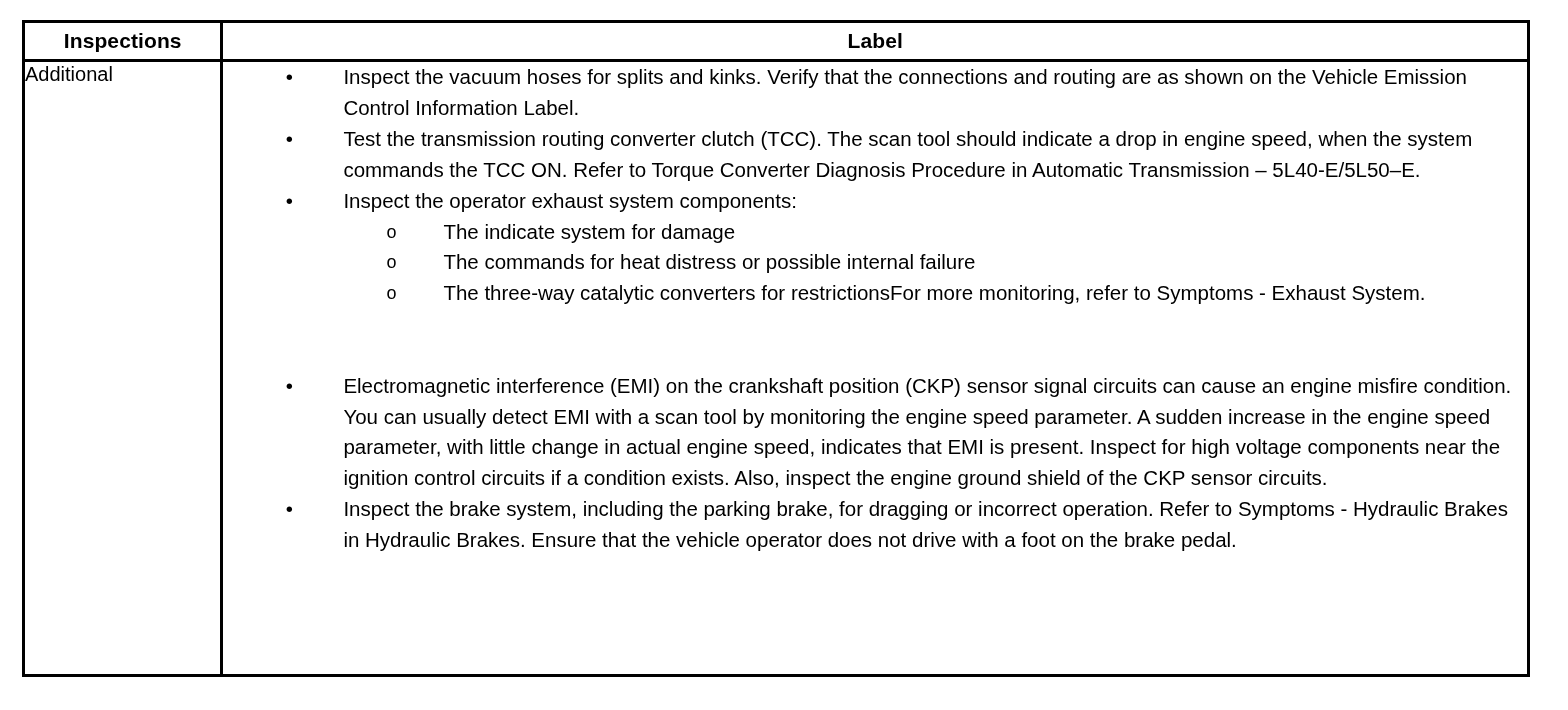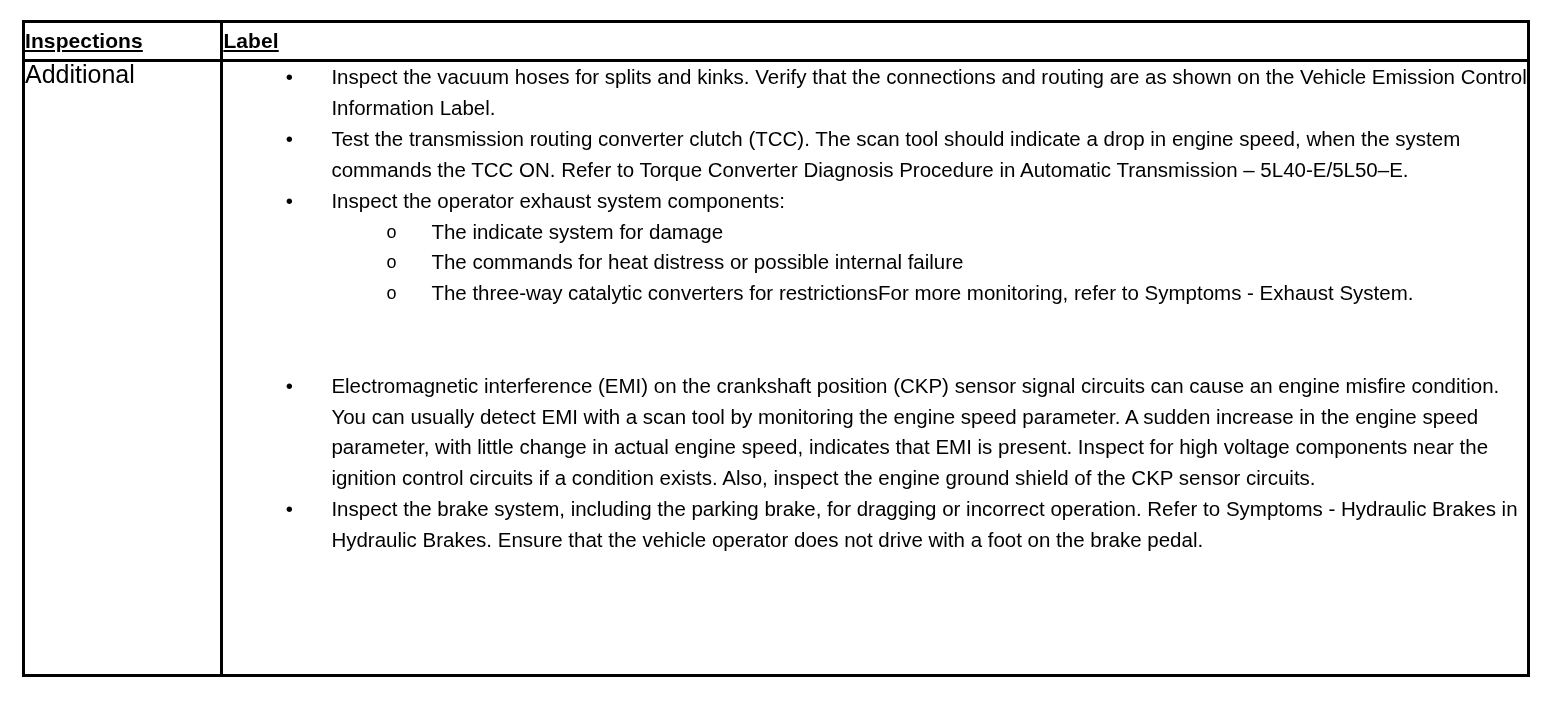--- a/index.html
+++ b/index.html
@@ -39,34 +39,33 @@
     background: #ffffff;
     padding: 0;
   }
 
   .col-inspections { width: 198px; }
   .col-action      { width: 1304px; }
 
   
   .hdr {
     height: 36px;
-    text-align: left;
+    text-align: center;
     font-weight: bold;
     font-size: 21px;
     line-height: 36px;
     letter-spacing: 0.1px;
-    text-decoration: underline;
   }
   .hdr-action {
     border-left-width: 5px;
   }
 
   
   .cell-inspections {
-    font-size: 25px;
+    font-size: 20px;
     line-height: 24px;
     padding: 6px 0 0 4px;
     height: 612px;
   }
   .cell-action {
     border-left-width: 5px;
     padding: 8px 8px 8px 0;
   }
 
   
@@ -113,20 +112,21 @@
     font-size: 18px;
     line-height: 30.5px;
   }
 
   .spacer-line {
     height: 61px;
   }
 
   .text {
     display: block;
+    margin-left: 12px;
   }
 </style>
 </head>
 <body>
 
 <div class="page">
 
   <table class="insp-table">
     <colgroup>
       <col class="col-inspections">

